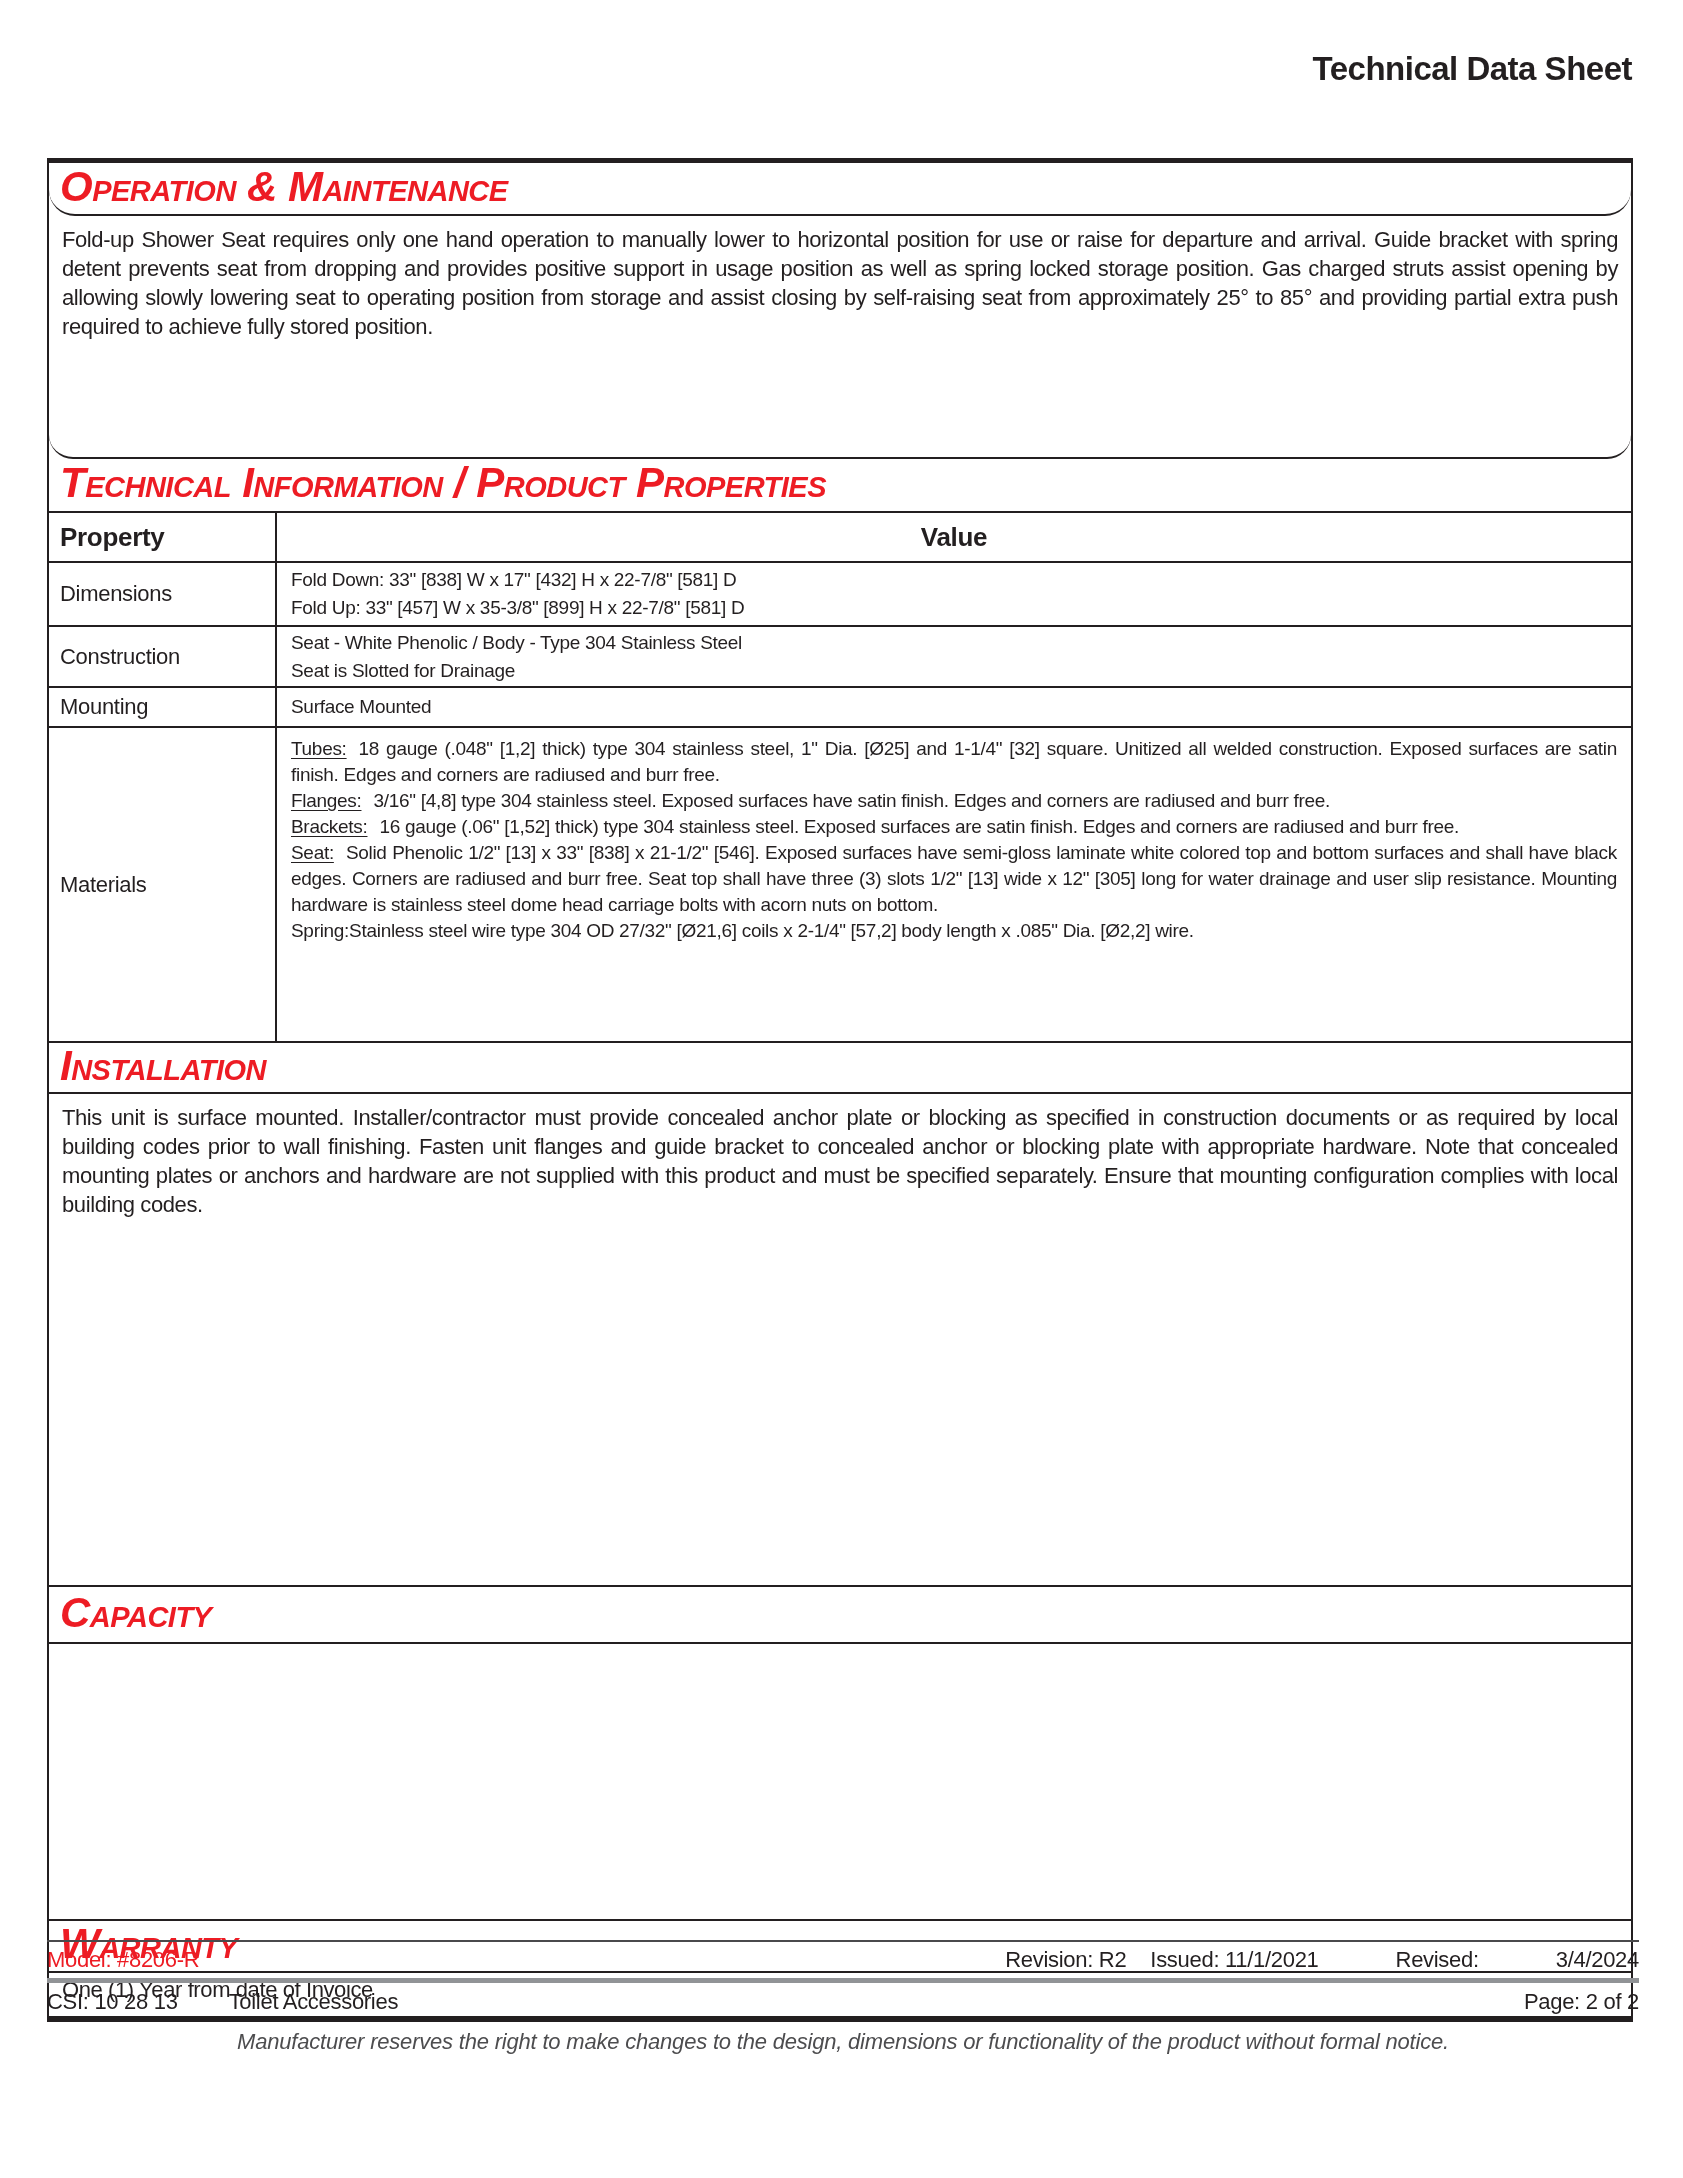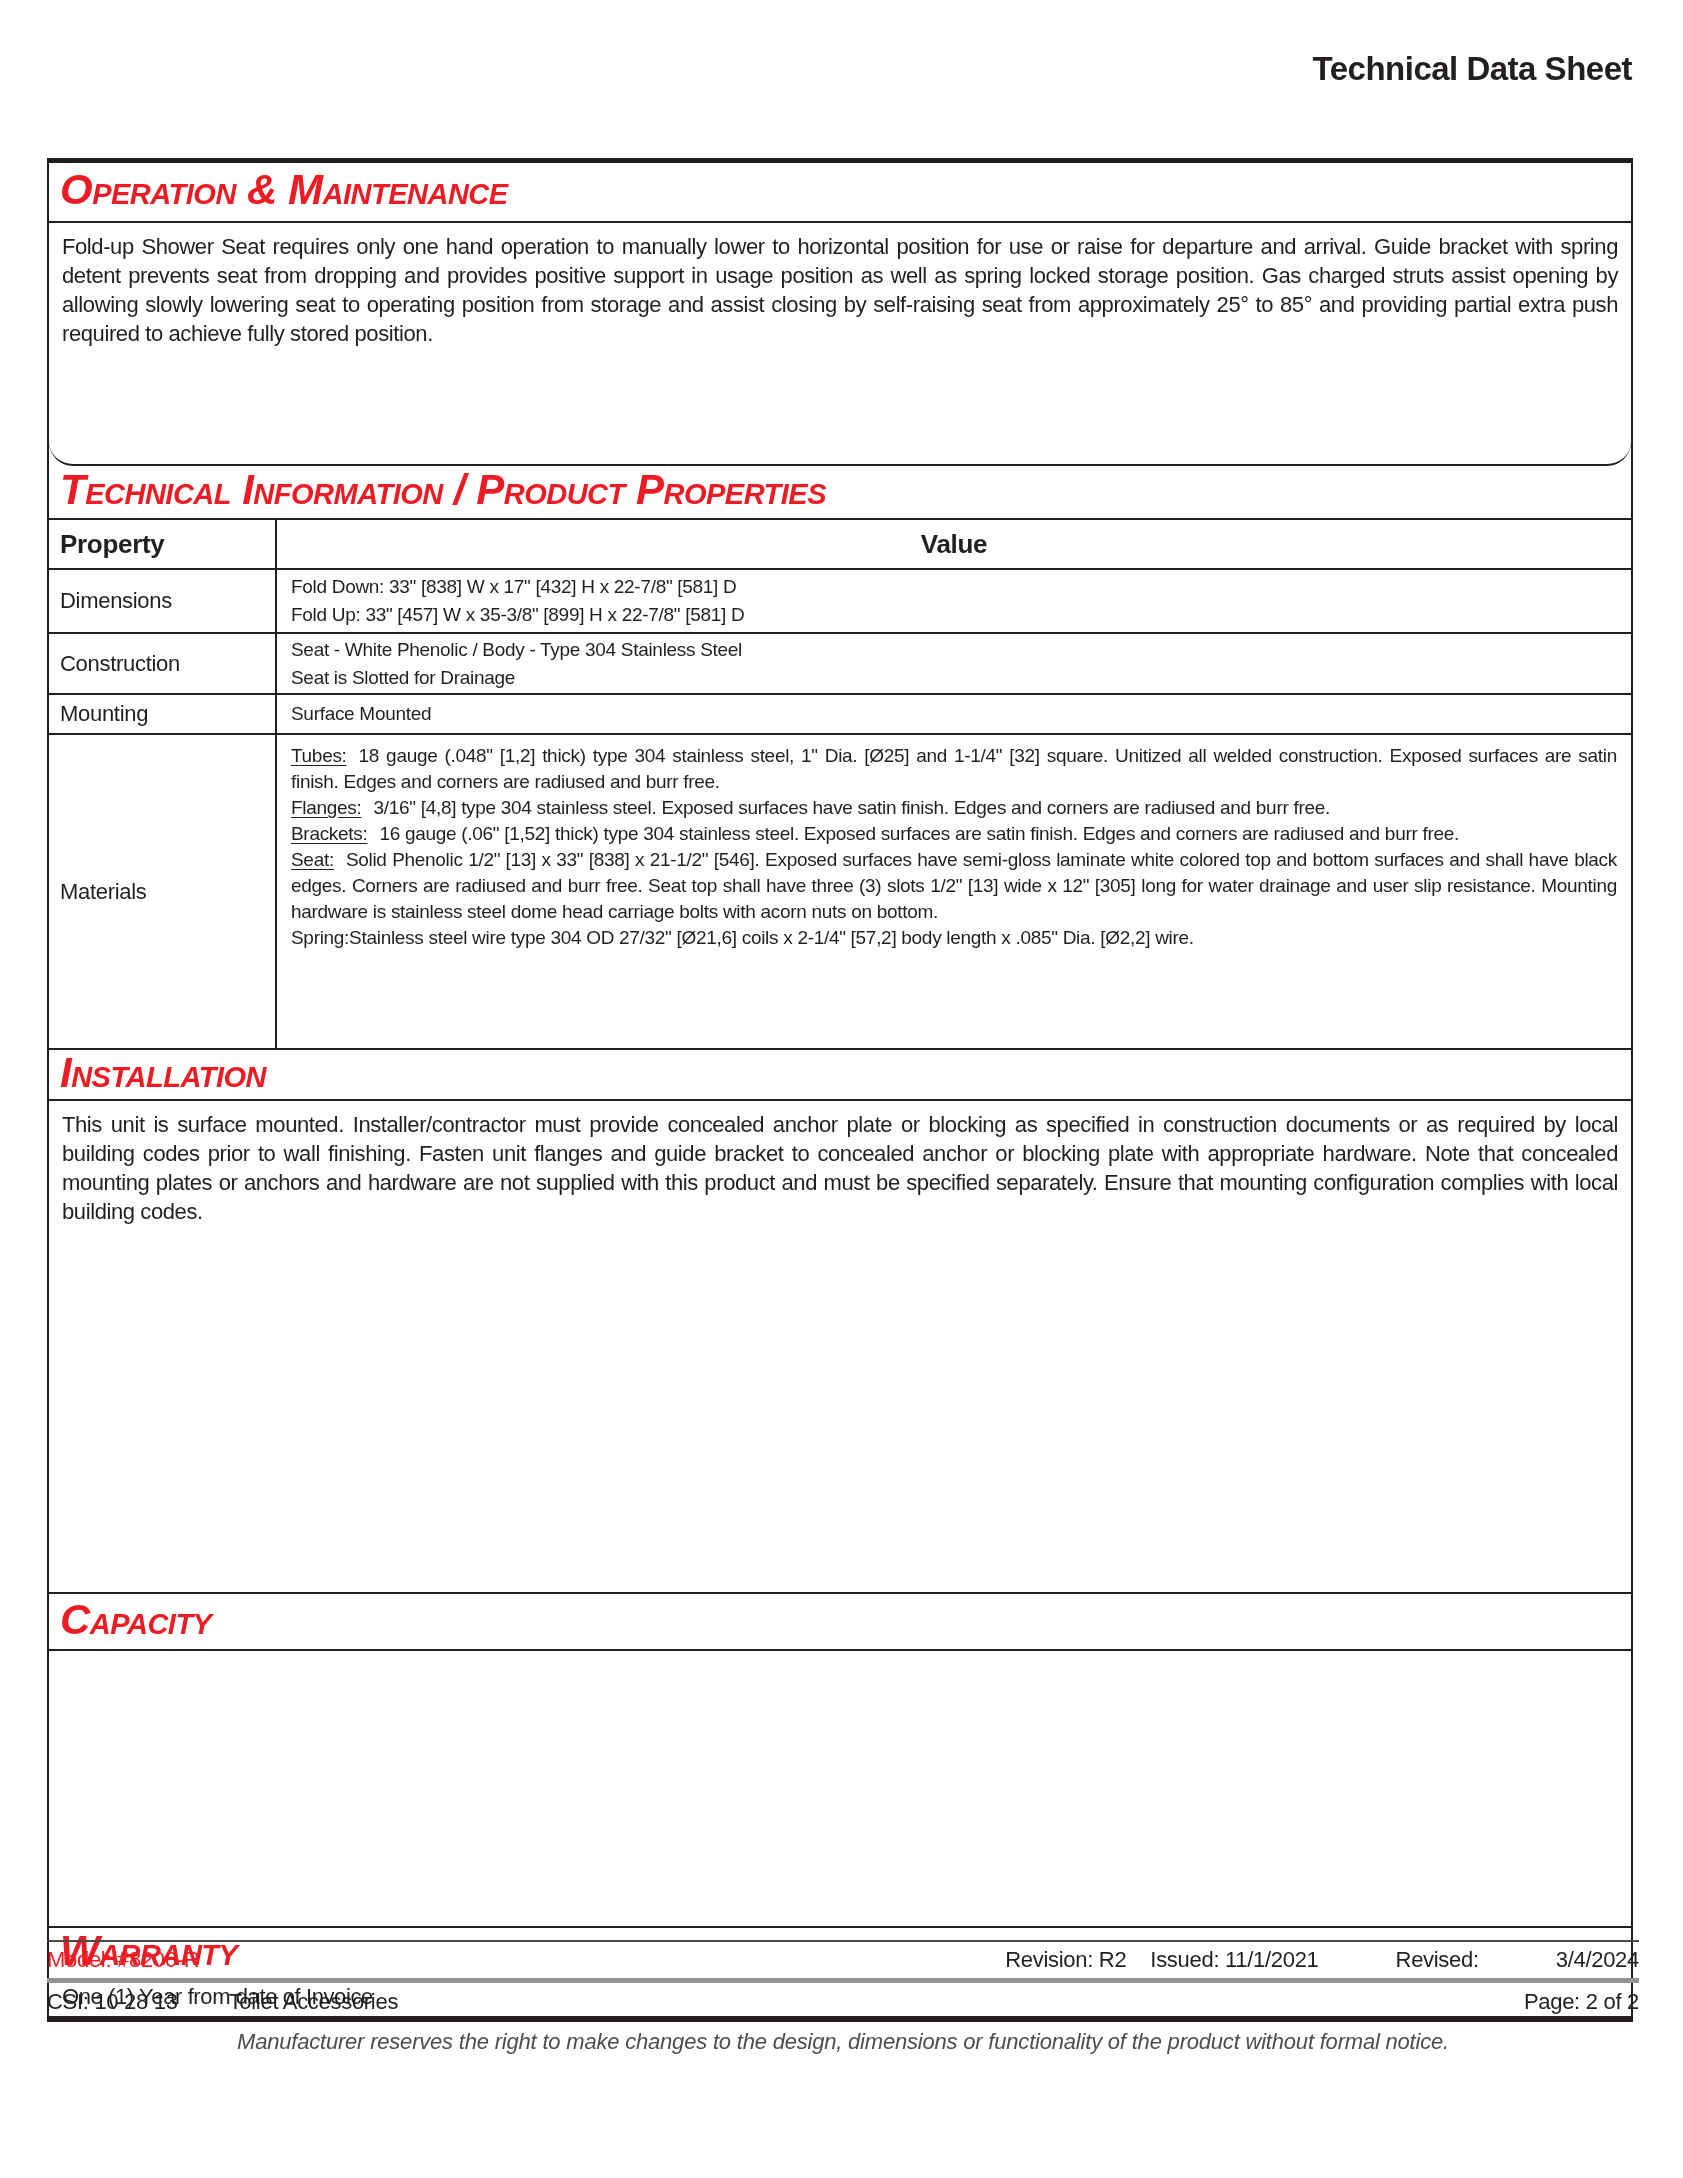--- a/index.html
+++ b/index.html
@@ -26,21 +26,21 @@
   }
   .sec-header {
     flex: 0 0 auto; border-bottom: 2px solid #231f20;
     display: flex; align-items: center; padding-left: 11px;
   }
   .sec-title {
     color: #ED1C24; font-weight: bold; font-style: italic;
     font-variant: small-caps; font-size: 42px; letter-spacing: -0.5px; line-height: 1;
     padding-bottom: 4px;
   }
-  .h-om { height: 60px; } .h-ti { height: 54px; align-items: center; } .h-in { height: 51px; }
+  .h-om { height: 53px; border-radius: 26px; } .h-ti { height: 54px; align-items: center; } .h-in { height: 51px; }
   .h-ca { height: 57px; } .h-wa { height: 52px; }
   .sec-body { flex: 0 0 auto; border-bottom: 2px solid #231f20; }
   .para {
     font-size: 22px; line-height: 29px; letter-spacing: -0.4px;
     text-align: justify; padding: 9px 13px 0 13px;
   }
   .om-body { height: 243px; border-radius: 24px; }
   .in-body { height: 493px; }
   .ca-body { height: 277px; }
   .wa-body { border-bottom: none; flex: 1 1 auto; }

